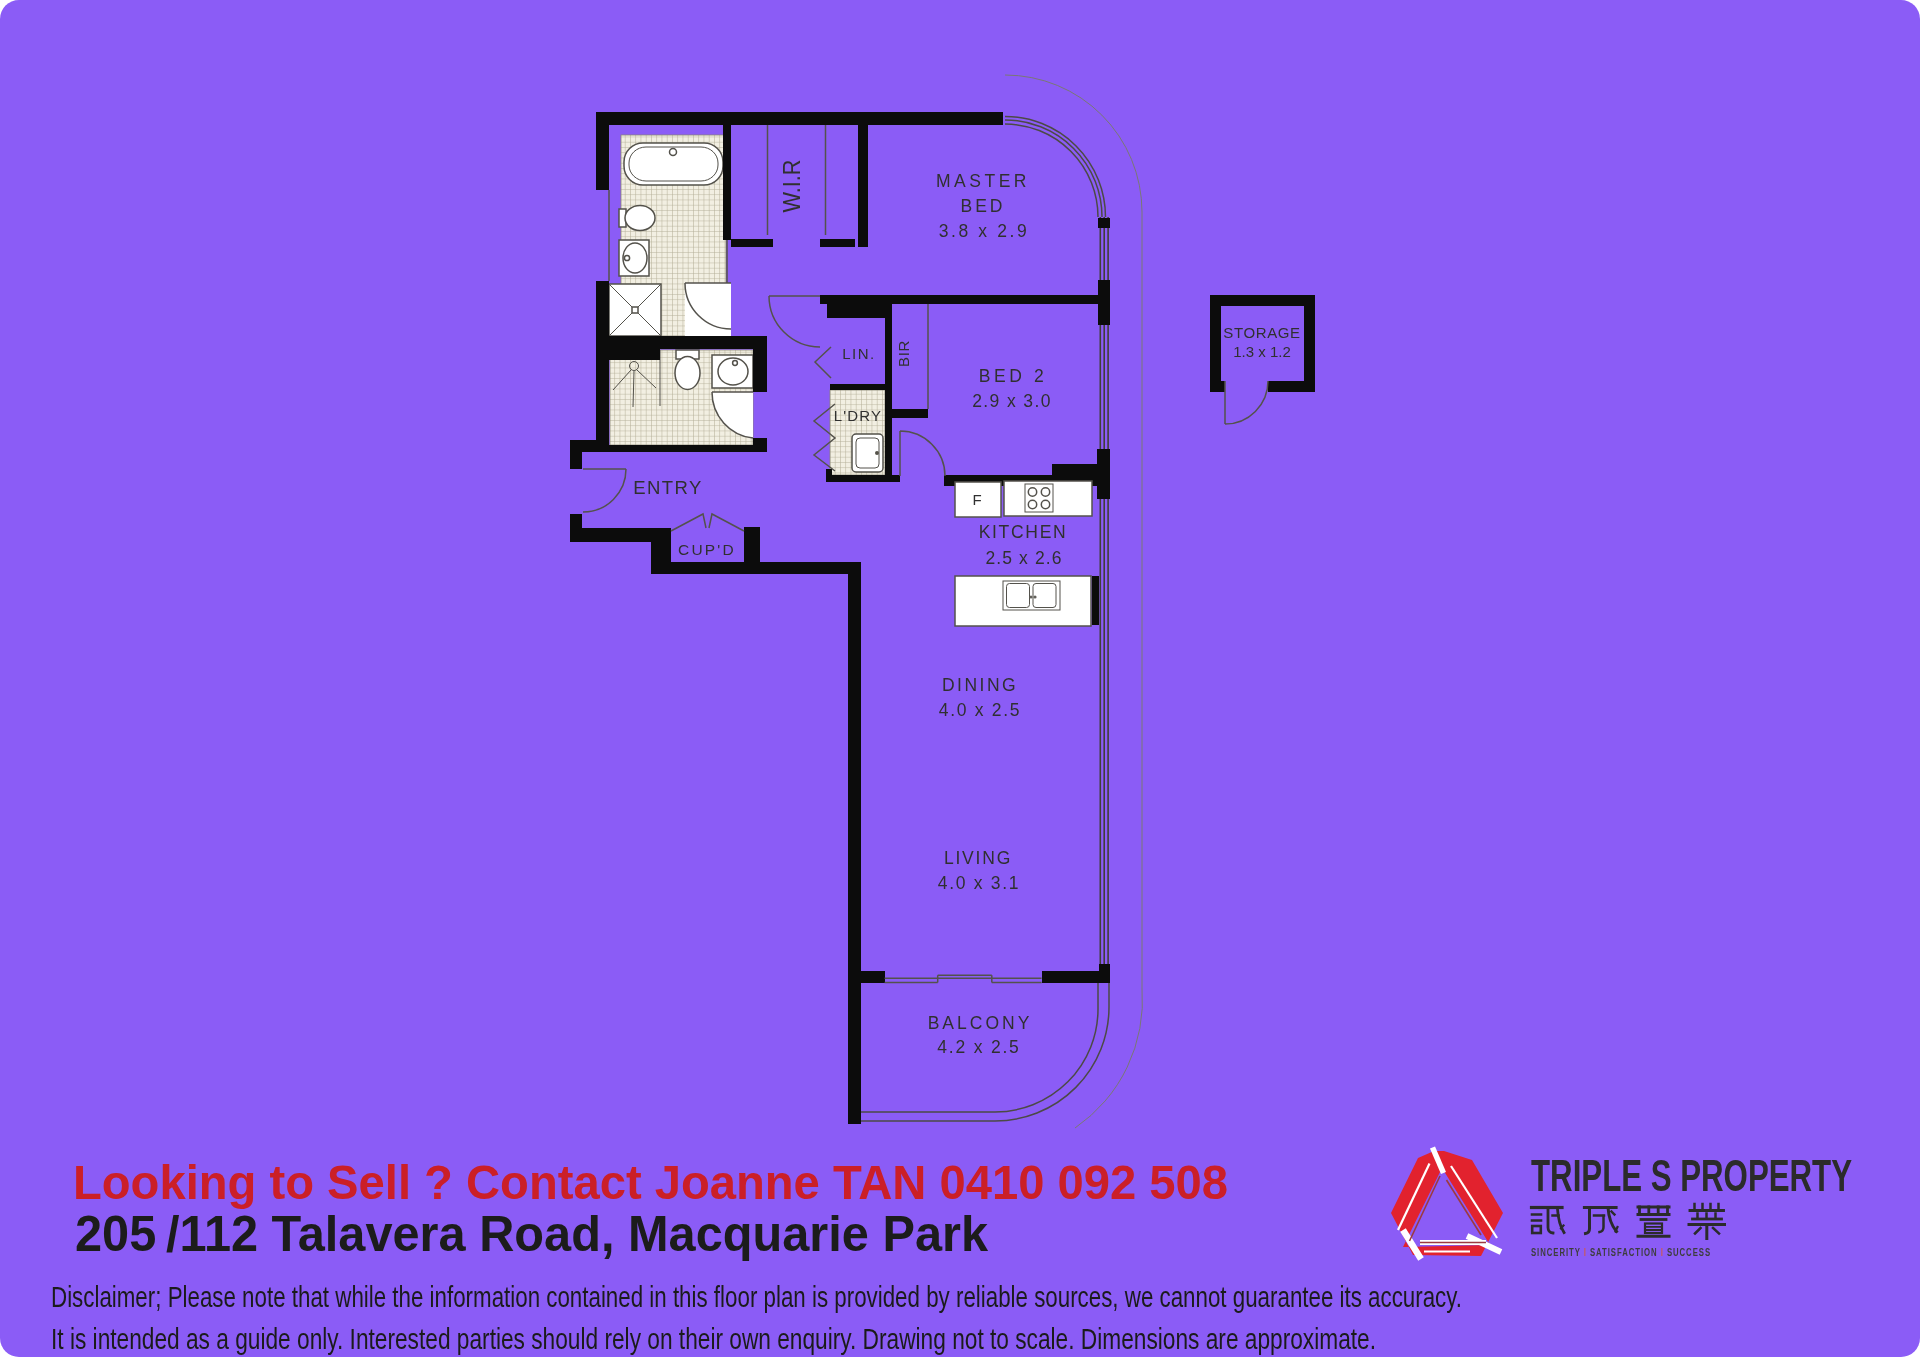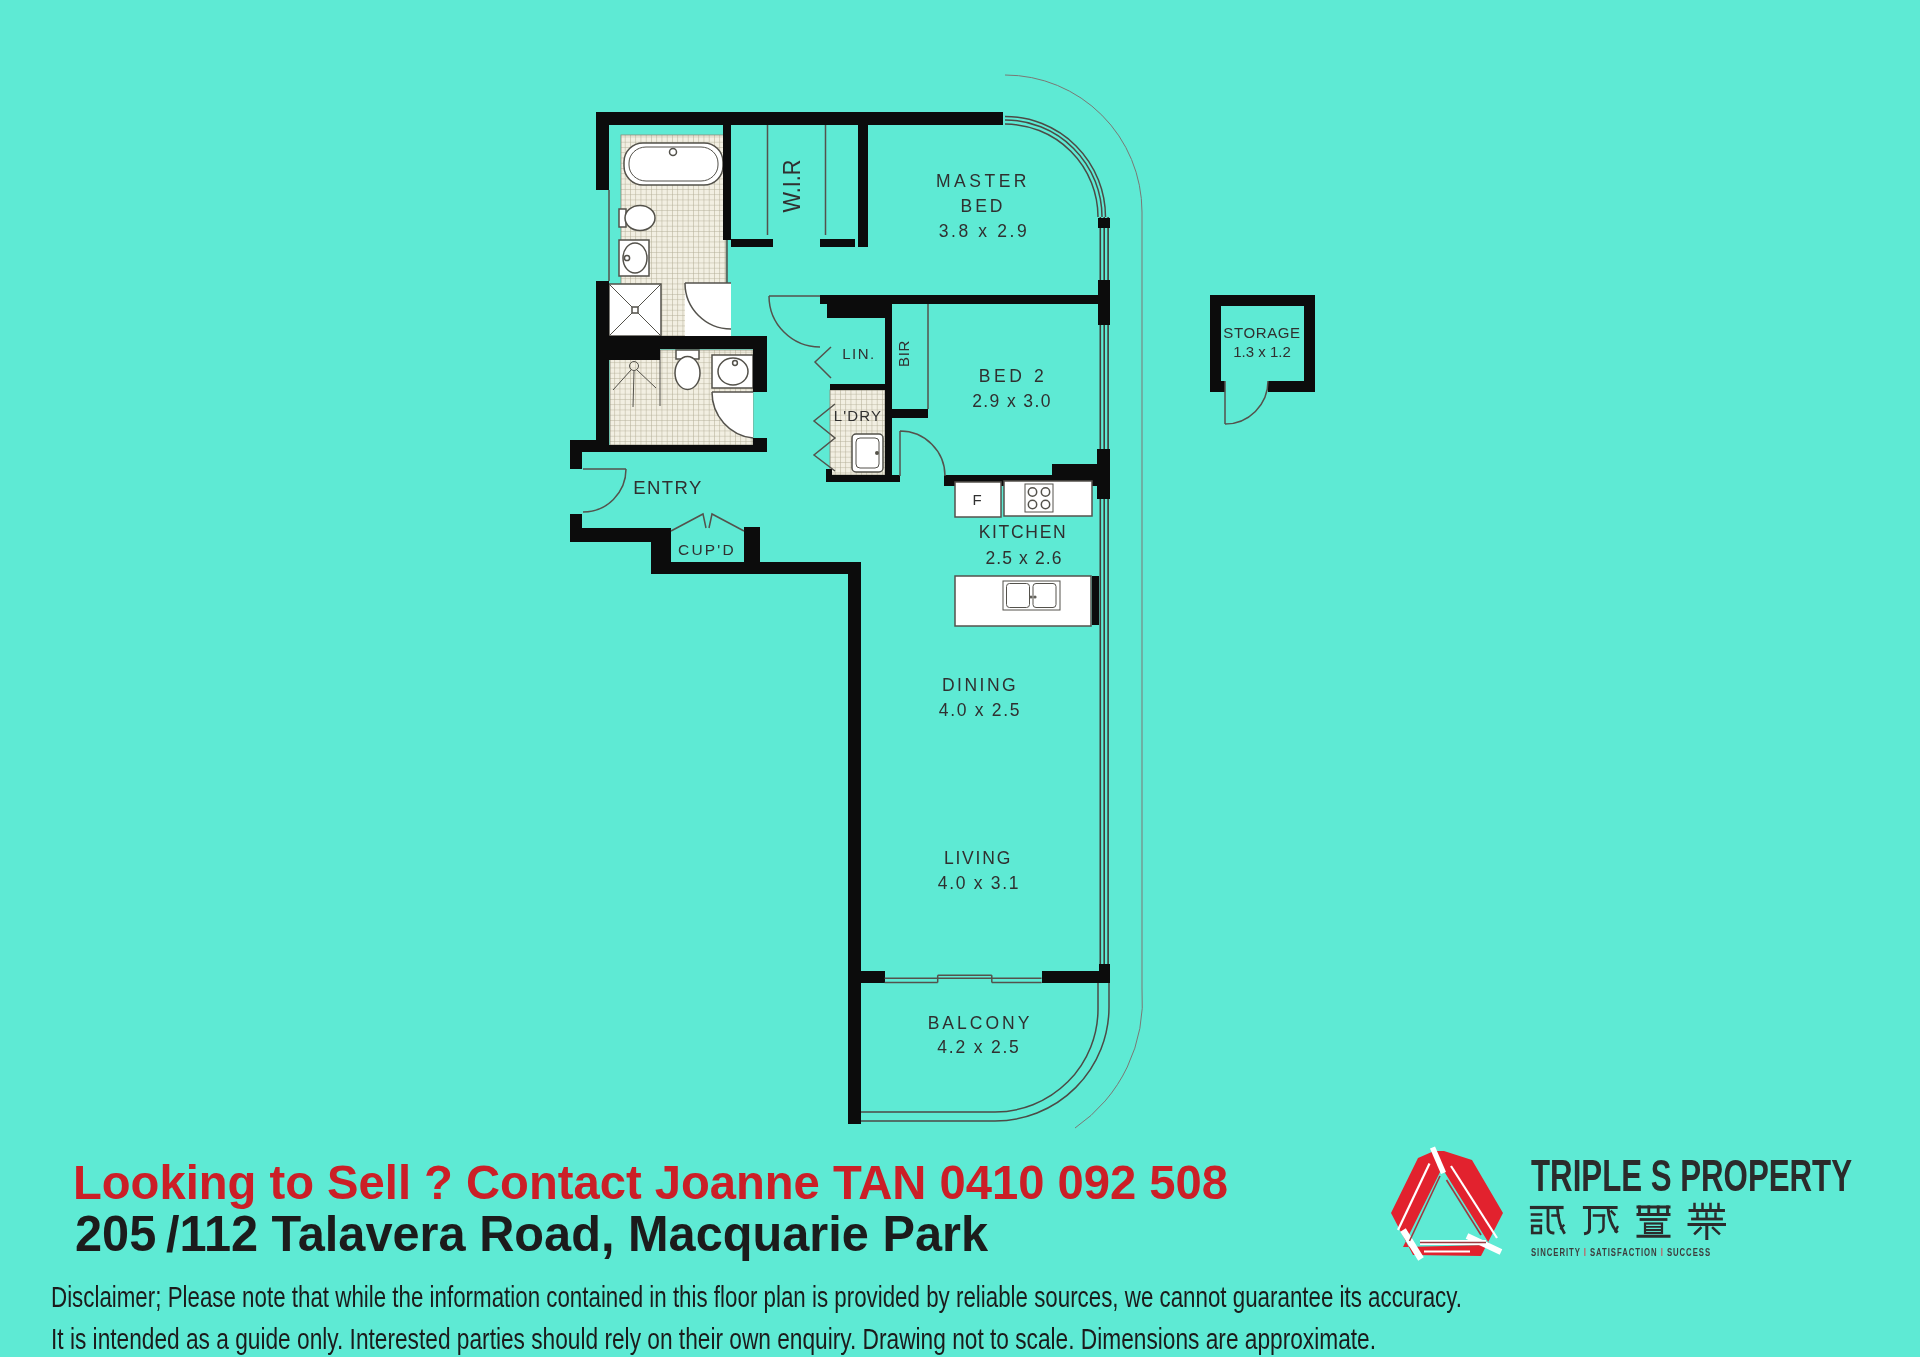--- a/index.html
+++ b/index.html
@@ -1,17 +1,17 @@
 <!DOCTYPE html>
 <html><head>
 <meta charset="utf-8">
 <style>
   html,body{margin:0;padding:0;background:#ffffff;}
-  #page{position:relative;width:1920px;height:1357px;background:#5eead4;overflow:hidden;
-        font-family:"Liberation Sans", sans-serif;}
+  #page{position:relative;width:1920px;height:1357px;background:#8b5cf6;overflow:hidden;
+        font-family:"Liberation Sans", sans-serif;border-radius:19px;}
   svg{position:absolute;left:0;top:0;}
 </style>
 </head>
 <body>
 <div id="page">
 <svg width="1920" height="1357" viewBox="0 0 1920 1357">
 <defs>
   <pattern id="tile" width="5.25" height="5.25" patternUnits="userSpaceOnUse">
     <rect width="5.25" height="5.25" fill="#f2efe2"></rect>
     <path d="M0 0 H5.25 M0 0 V5.25" stroke="#b3ae96" stroke-width="1"></path>

